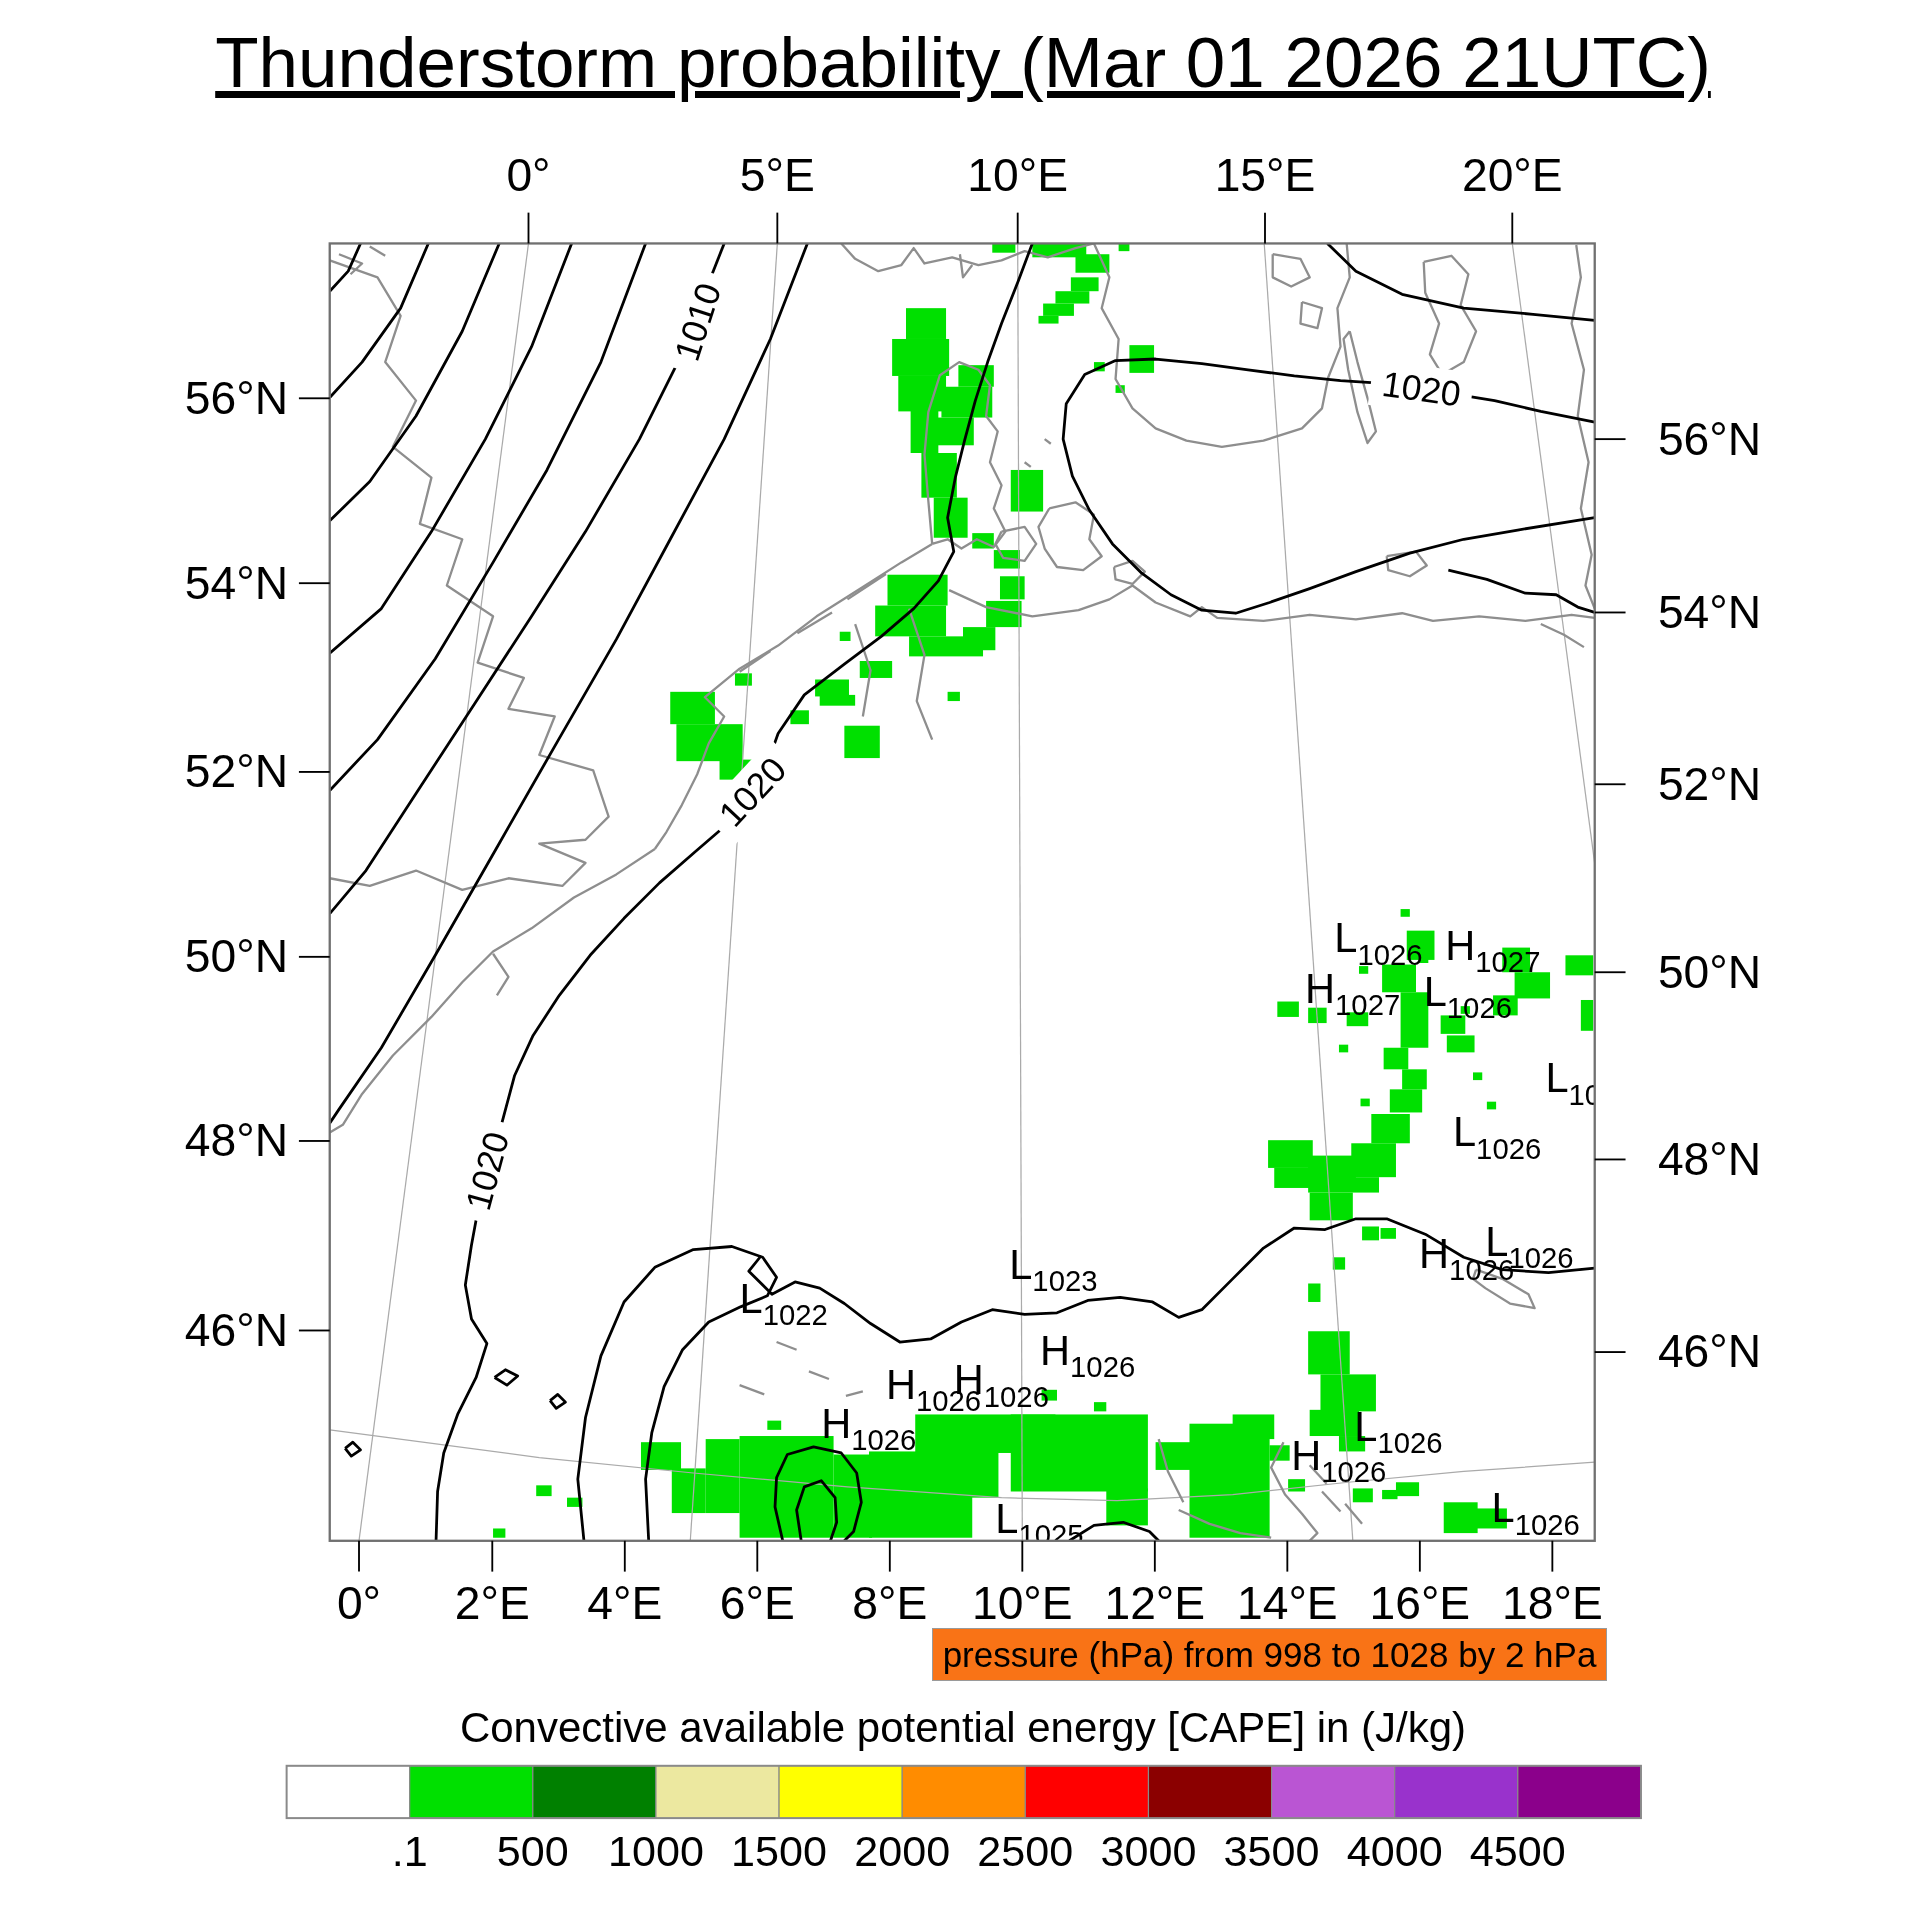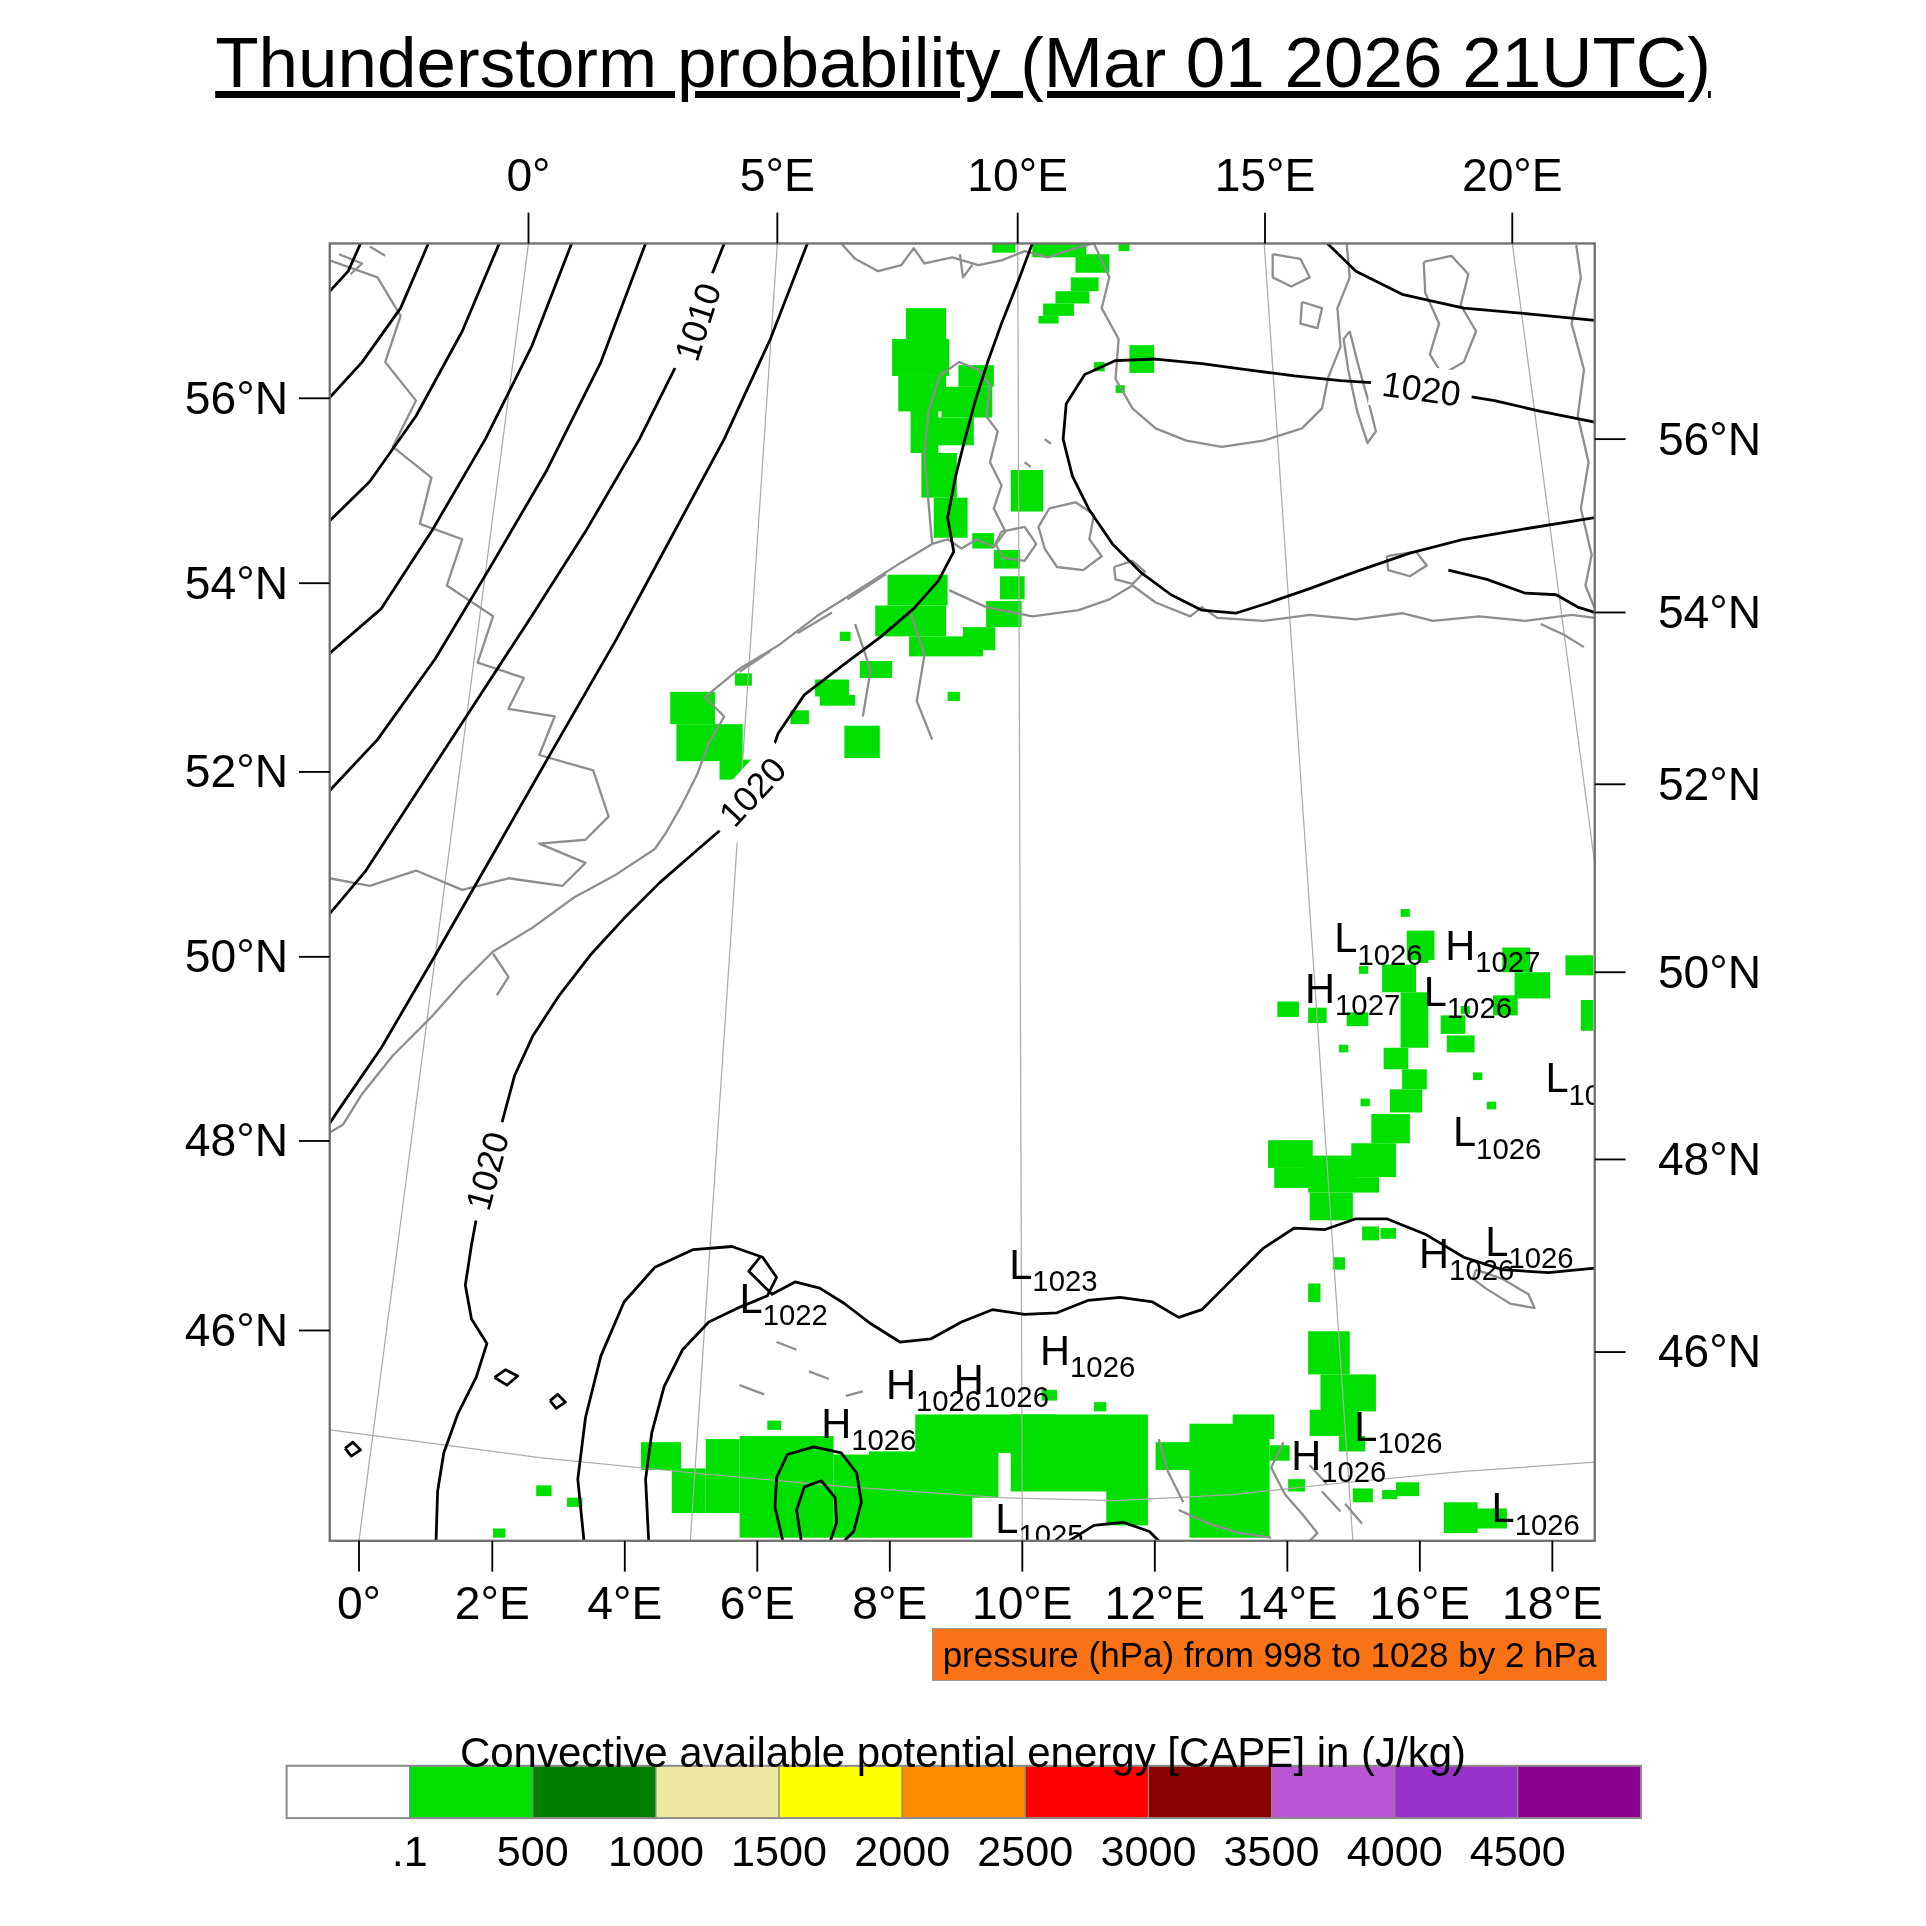--- a/index.html
+++ b/index.html
@@ -5,21 +5,21 @@
   html,body{margin:0;padding:0;background:#fff;}
   .page{position:relative;width:1926px;height:1926px;background:#ffffff;overflow:hidden;
         font-family:"Liberation Sans", sans-serif;color:#000;}
   #map-svg{position:absolute;left:0;top:0;}
   .title{position:absolute;left:0;top:21.6px;width:1926px;text-align:center;
          font-size:71px;letter-spacing:0px;white-space:nowrap;text-decoration:underline;}
   .caption-box{position:absolute;left:932px;top:1620px;width:673px;height:51px;
          border:1.5px solid #9a9a9a;display:flex;align-items:center;justify-content:center;
          font-size:35px;white-space:nowrap;background:#f97316;margin-top:8px;}
   .legend-title{position:absolute;left:0;top:1704px;width:1926px;text-align:center;
-         font-size:42px;white-space:nowrap;margin-top:25px;}
+         font-size:42px;white-space:nowrap;}
 </style>
 </head>
 <body>
 
 <div class="page">
   <div class="title">Thunderstorm probability (Mar 01 2026 21UTC)</div>
   <svg id="map-svg" width="1926" height="1926" viewBox="0 0 2500 2500">
       <defs>
         <clipPath id="mapclip">
           <rect x="428" y="316" width="1642" height="1684"></rect>

